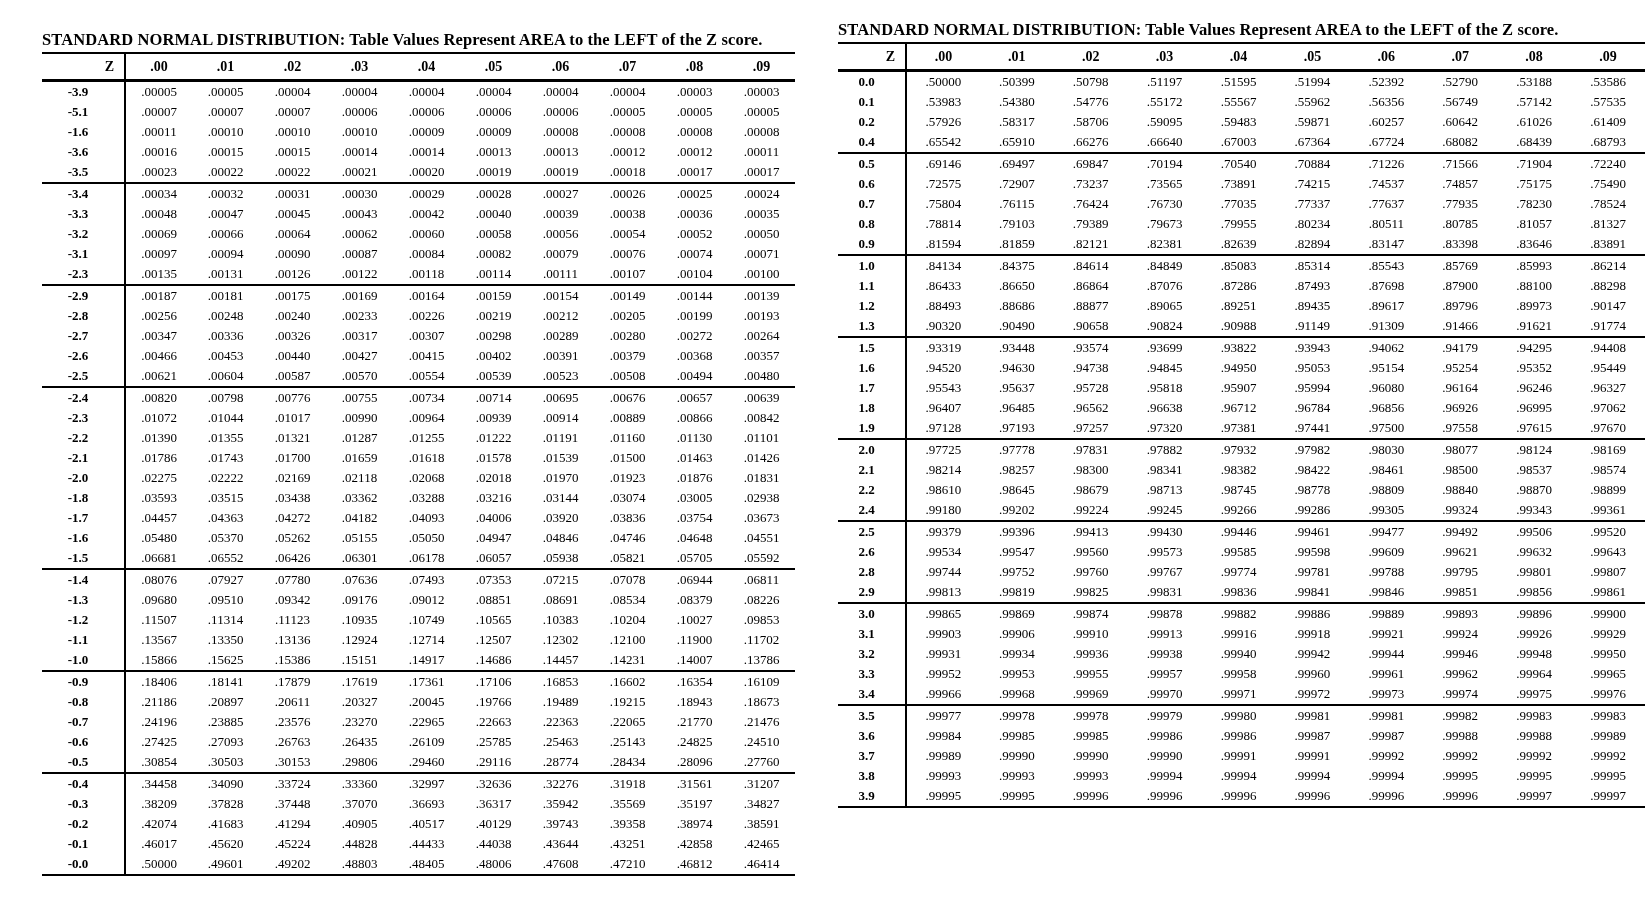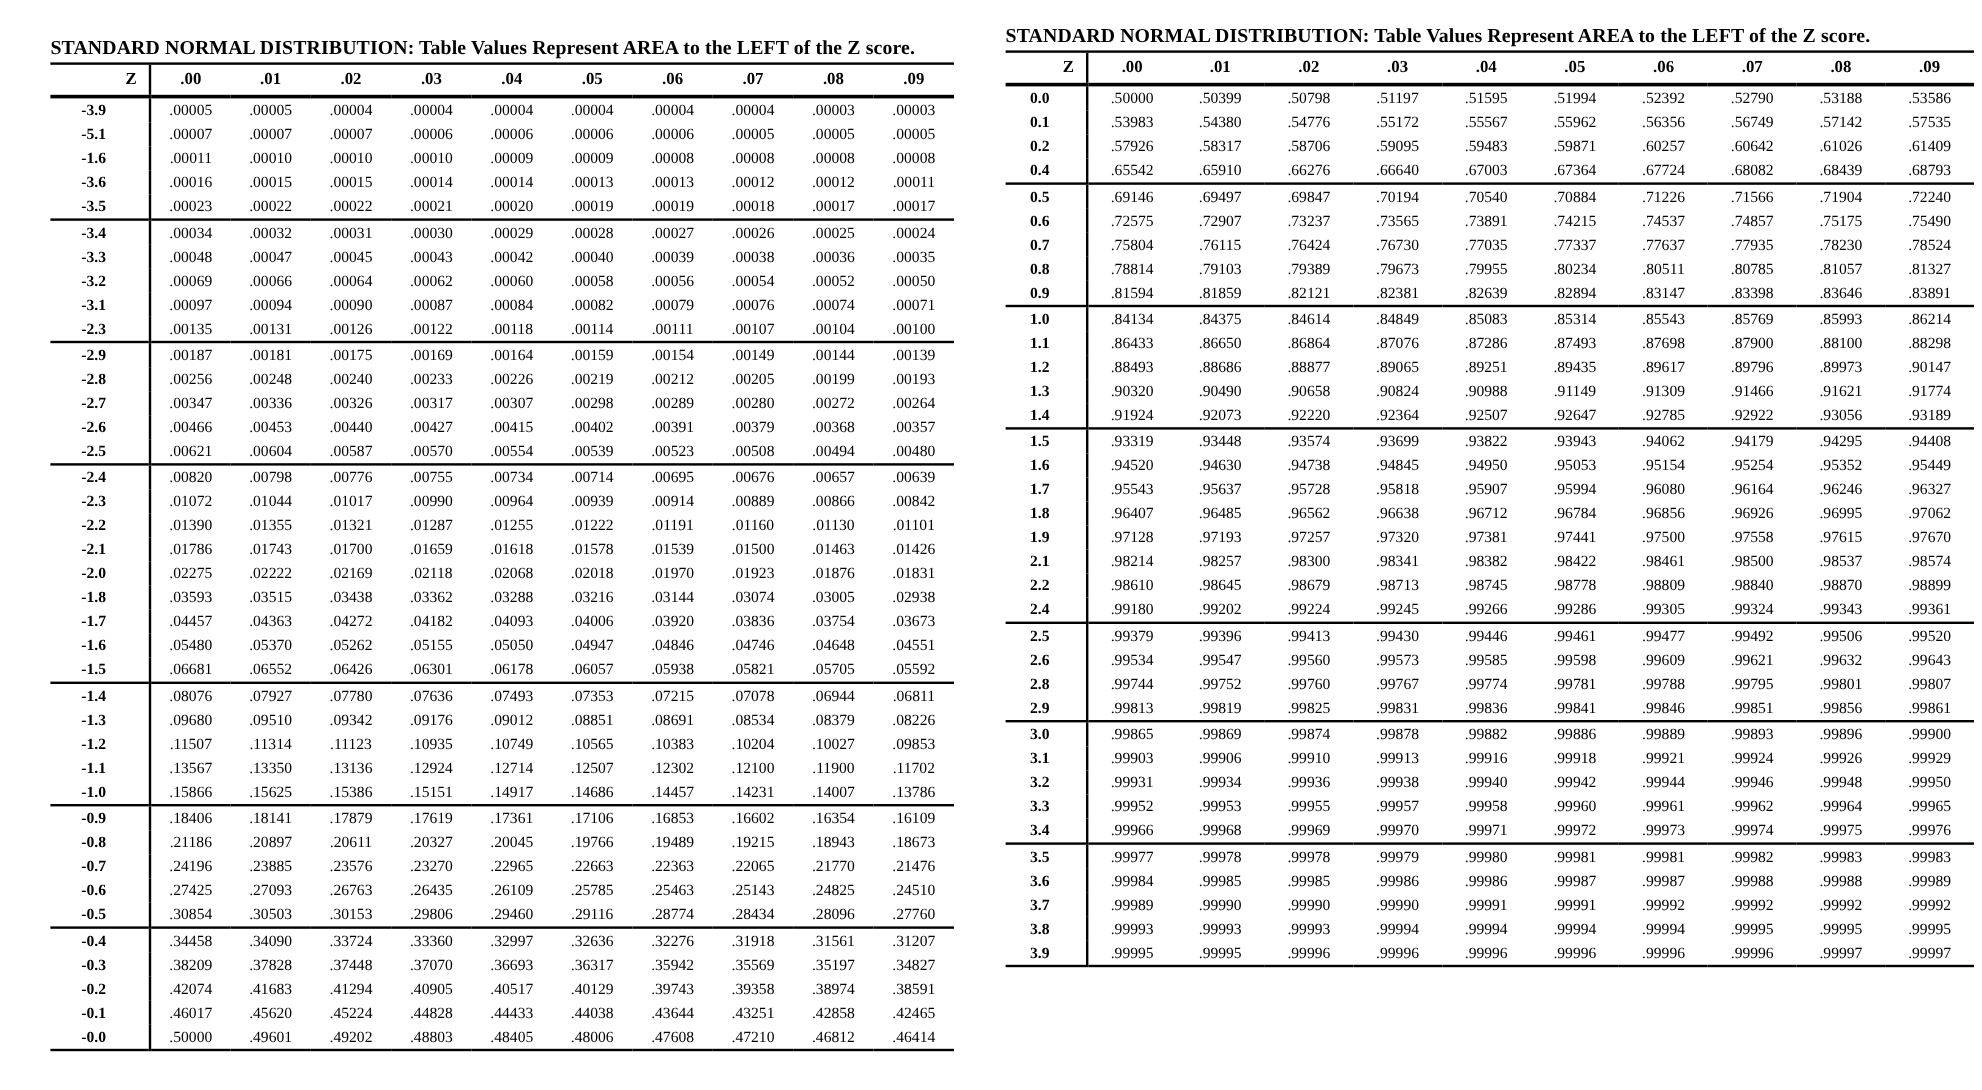--- a/index.html
+++ b/index.html
@@ -819,33 +819,20 @@
           <td class="val-cell">.90490</td>
           <td class="val-cell">.90658</td>
           <td class="val-cell">.90824</td>
           <td class="val-cell">.90988</td>
           <td class="val-cell">.91149</td>
           <td class="val-cell">.91309</td>
           <td class="val-cell">.91466</td>
           <td class="val-cell">.91621</td>
           <td class="val-cell">.91774</td>
         </tr>
-        <tr>
-          <td class="z-cell">1.4</td>
-          <td class="val-cell">.91924</td>
-          <td class="val-cell">.92073</td>
-          <td class="val-cell">.92220</td>
-          <td class="val-cell">.92364</td>
-          <td class="val-cell">.92507</td>
-          <td class="val-cell">.92647</td>
-          <td class="val-cell">.92785</td>
-          <td class="val-cell">.92922</td>
-          <td class="val-cell">.93056</td>
-          <td class="val-cell">.93189</td>
-        </tr>
         <tr class="group-start">
           <td class="z-cell">1.5</td>
           <td class="val-cell">.93319</td>
           <td class="val-cell">.93448</td>
           <td class="val-cell">.93574</td>
           <td class="val-cell">.93699</td>
           <td class="val-cell">.93822</td>
           <td class="val-cell">.93943</td>
           <td class="val-cell">.94062</td>
           <td class="val-cell">.94179</td>
@@ -897,20 +884,33 @@
           <td class="val-cell">.97193</td>
           <td class="val-cell">.97257</td>
           <td class="val-cell">.97320</td>
           <td class="val-cell">.97381</td>
           <td class="val-cell">.97441</td>
           <td class="val-cell">.97500</td>
           <td class="val-cell">.97558</td>
           <td class="val-cell">.97615</td>
           <td class="val-cell">.97670</td>
         </tr>
+        <tr class="group-start">
+          <td class="z-cell">2.0</td>
+          <td class="val-cell">.97725</td>
+          <td class="val-cell">.97778</td>
+          <td class="val-cell">.97831</td>
+          <td class="val-cell">.97882</td>
+          <td class="val-cell">.97932</td>
+          <td class="val-cell">.97982</td>
+          <td class="val-cell">.98030</td>
+          <td class="val-cell">.98077</td>
+          <td class="val-cell">.98124</td>
+          <td class="val-cell">.98169</td>
+        </tr>
         <tr>
           <td class="z-cell">2.1</td>
           <td class="val-cell">.98214</td>
           <td class="val-cell">.98257</td>
           <td class="val-cell">.98300</td>
           <td class="val-cell">.98341</td>
           <td class="val-cell">.98382</td>
           <td class="val-cell">.98422</td>
           <td class="val-cell">.98461</td>
           <td class="val-cell">.98500</td>

